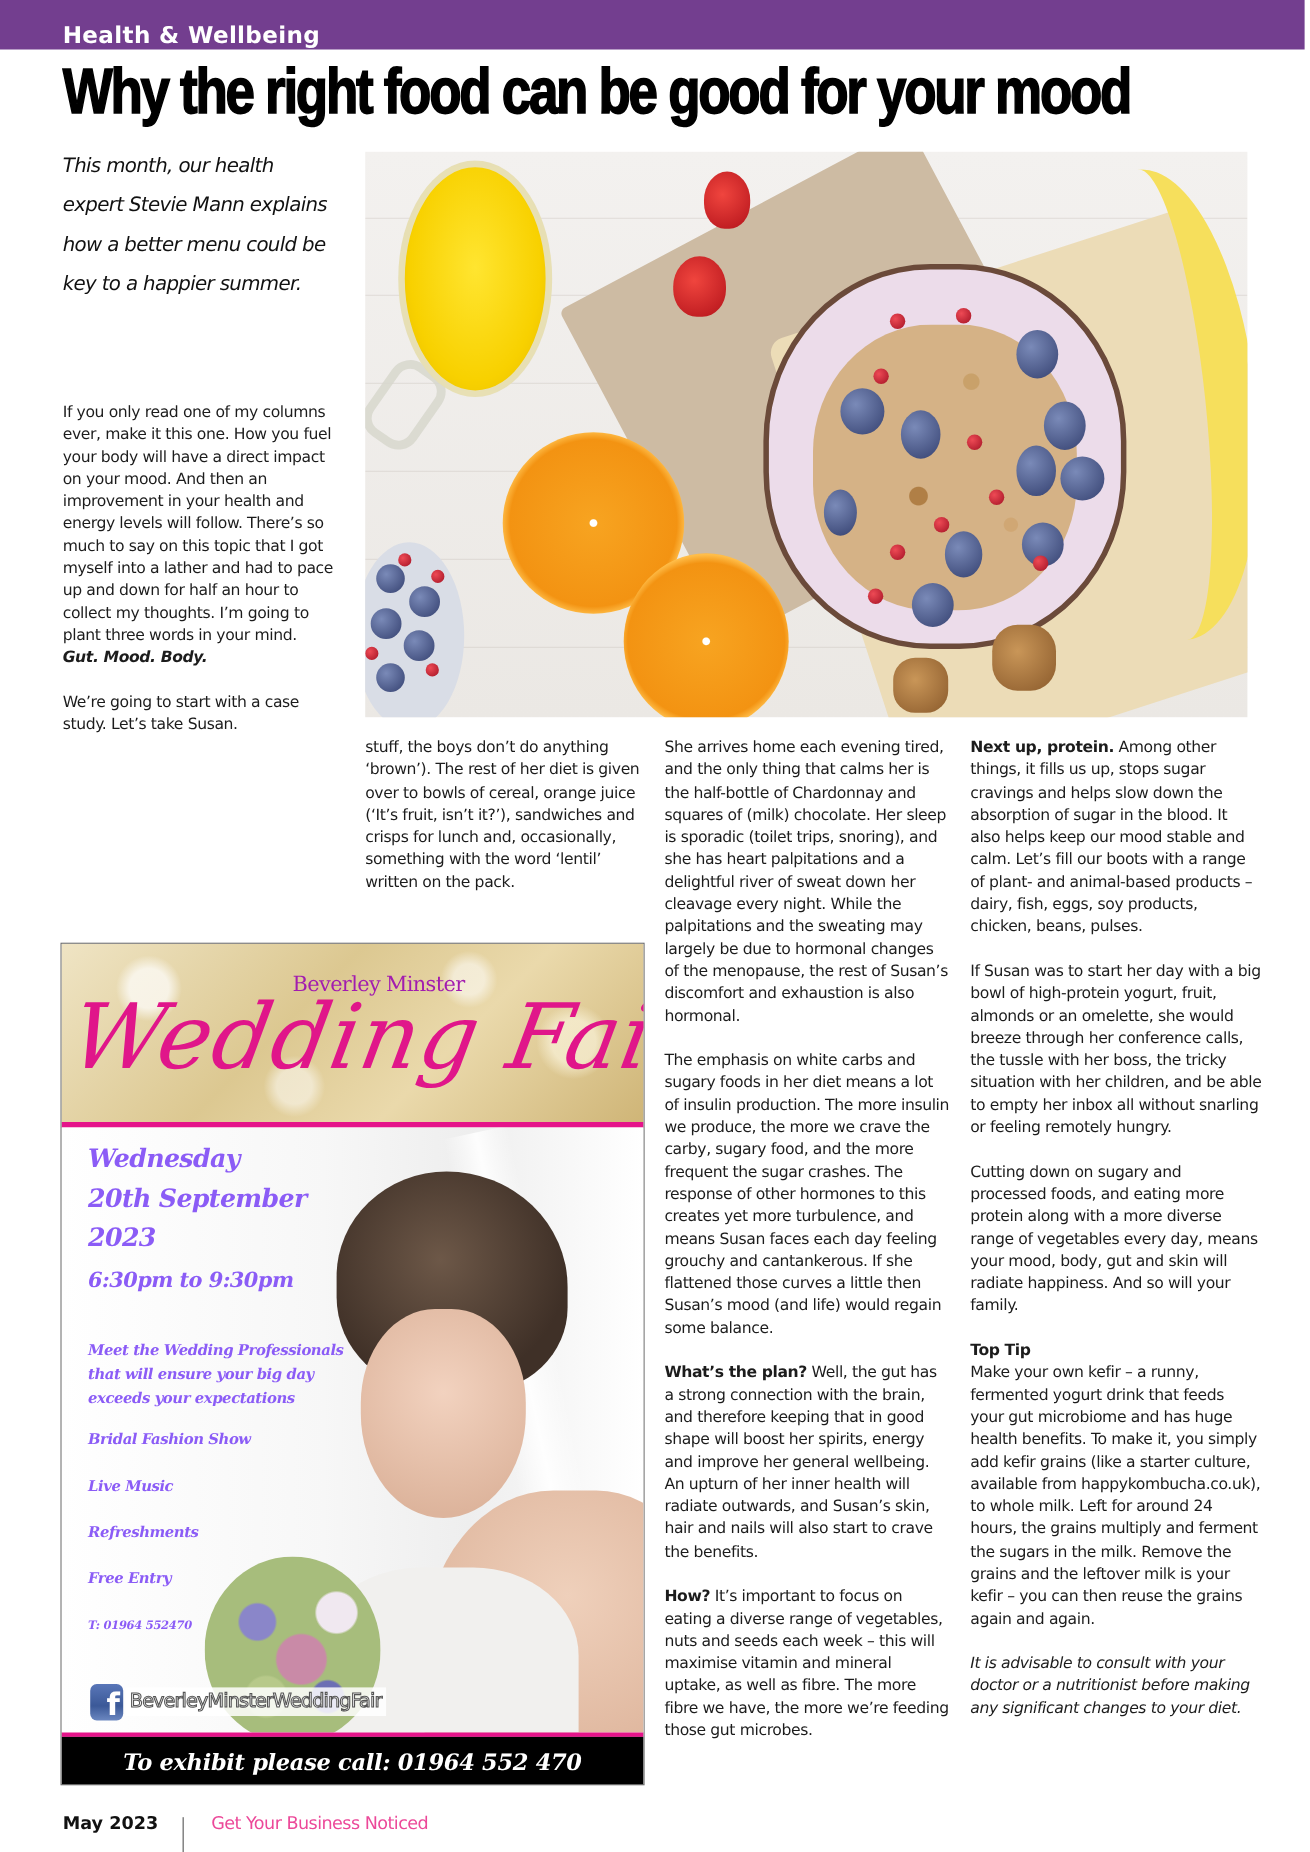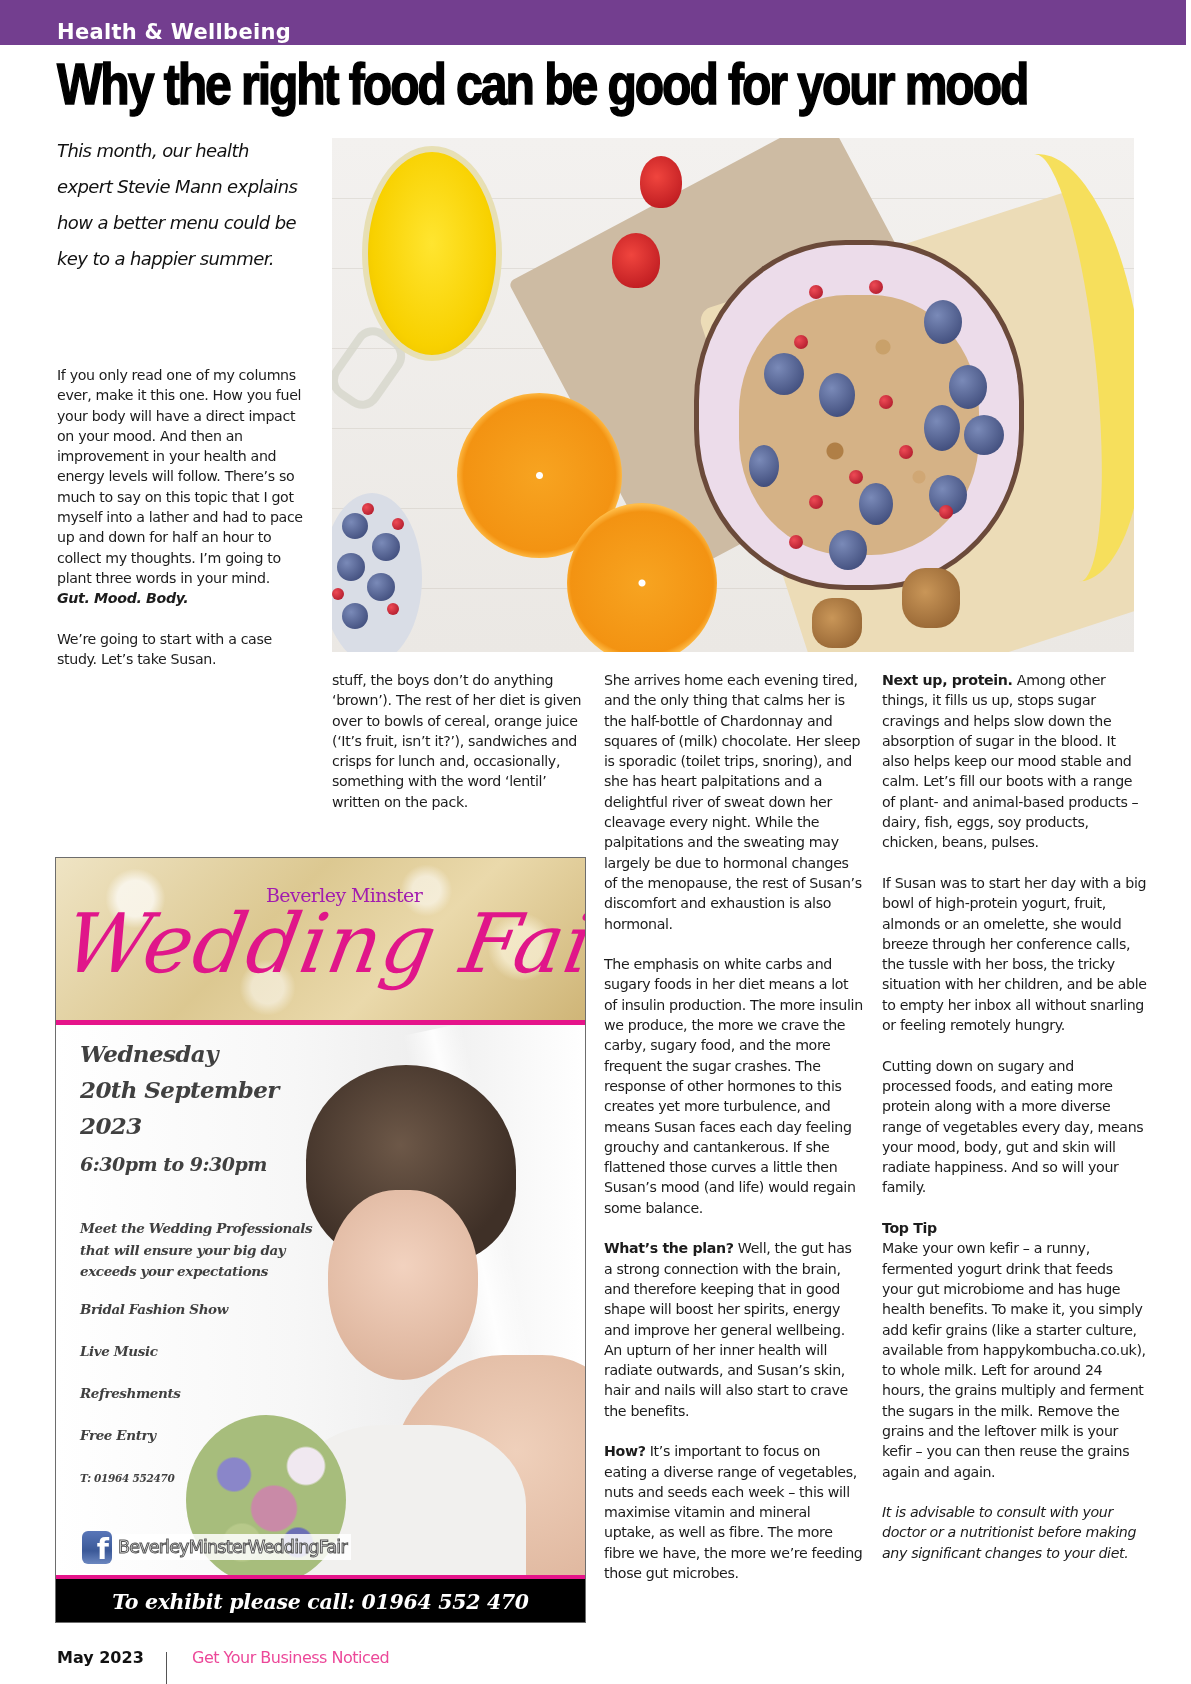--- a/index.html
+++ b/index.html
@@ -159,21 +159,21 @@
       radial-gradient(circle at 35% 75%, #b7c98a 0 18px, transparent 20px),
       radial-gradient(circle at 70% 75%, #6c6fb4 0 14px, transparent 16px),
       #a7bd7c;
   }
   .veil {
     position: absolute; left: 390px; top: 0; width: 60px; height: 420px;
     background: linear-gradient(90deg, rgba(255,255,255,0), rgba(255,255,255,0.9), rgba(255,255,255,0));
     transform: rotate(-12deg);
   }
 
-  .ad-info { position: absolute; left: 24px; font-family: "DejaVu Serif", serif; font-weight: bold; font-style: italic; color: #404040; }
+  .ad-info { position: absolute; left: 24px; font-family: "DejaVu Serif", serif; font-weight: bold; font-style: italic; color: #8b5cf6; }
   .ad-date { top: 178px; font-size: 23px; line-height: 36px; letter-spacing: -0.6px; }
   .ad-time { top: 294px; font-size: 19px; line-height: 24px; letter-spacing: -0.5px; }
   .ad-blurb { top: 360px; font-size: 13.5px; line-height: 21.5px; letter-spacing: -0.4px; width: 270px; }
   .ad-feature { font-size: 13.5px; letter-spacing: -0.4px; line-height: 18px; }
   .ad-phone { font-size: 10.5px; letter-spacing: -0.3px; }
   .fb-badge {
     position: absolute; left: 26px; top: 673px; width: 30px; height: 33px;
     border-radius: 6px; background: linear-gradient(180deg, #5976b8 0%, #3b5998 60%, #6b87c0 100%);
     color: #fff; font-family: "DejaVu Sans", sans-serif; font-weight: bold; font-size: 28px;
     line-height: 38px; text-align: right; padding-right: 3px; overflow: hidden;

